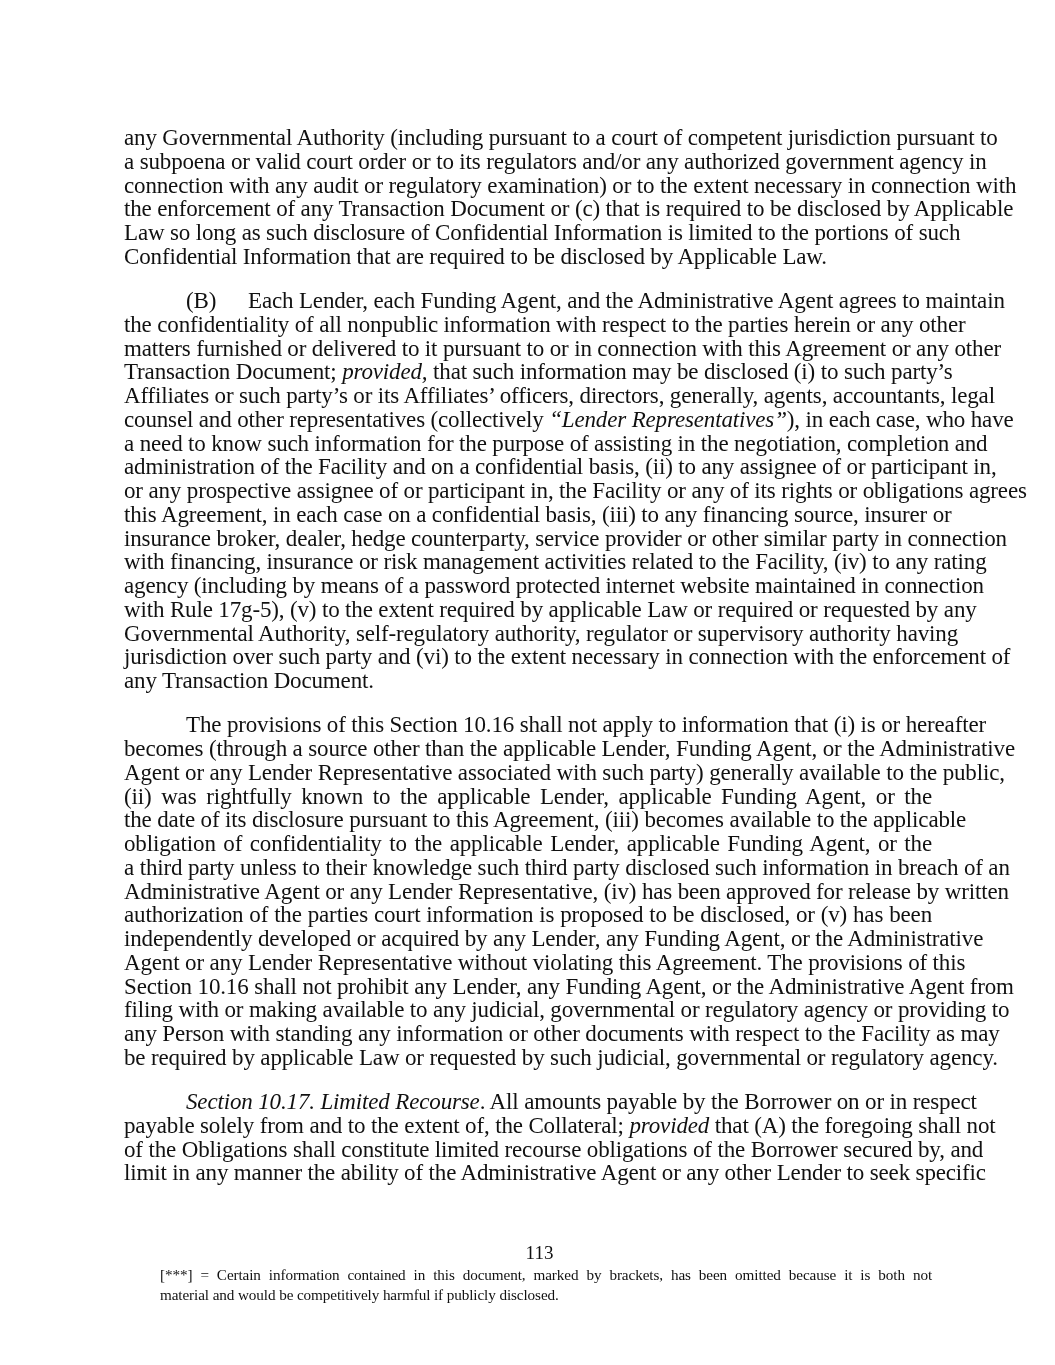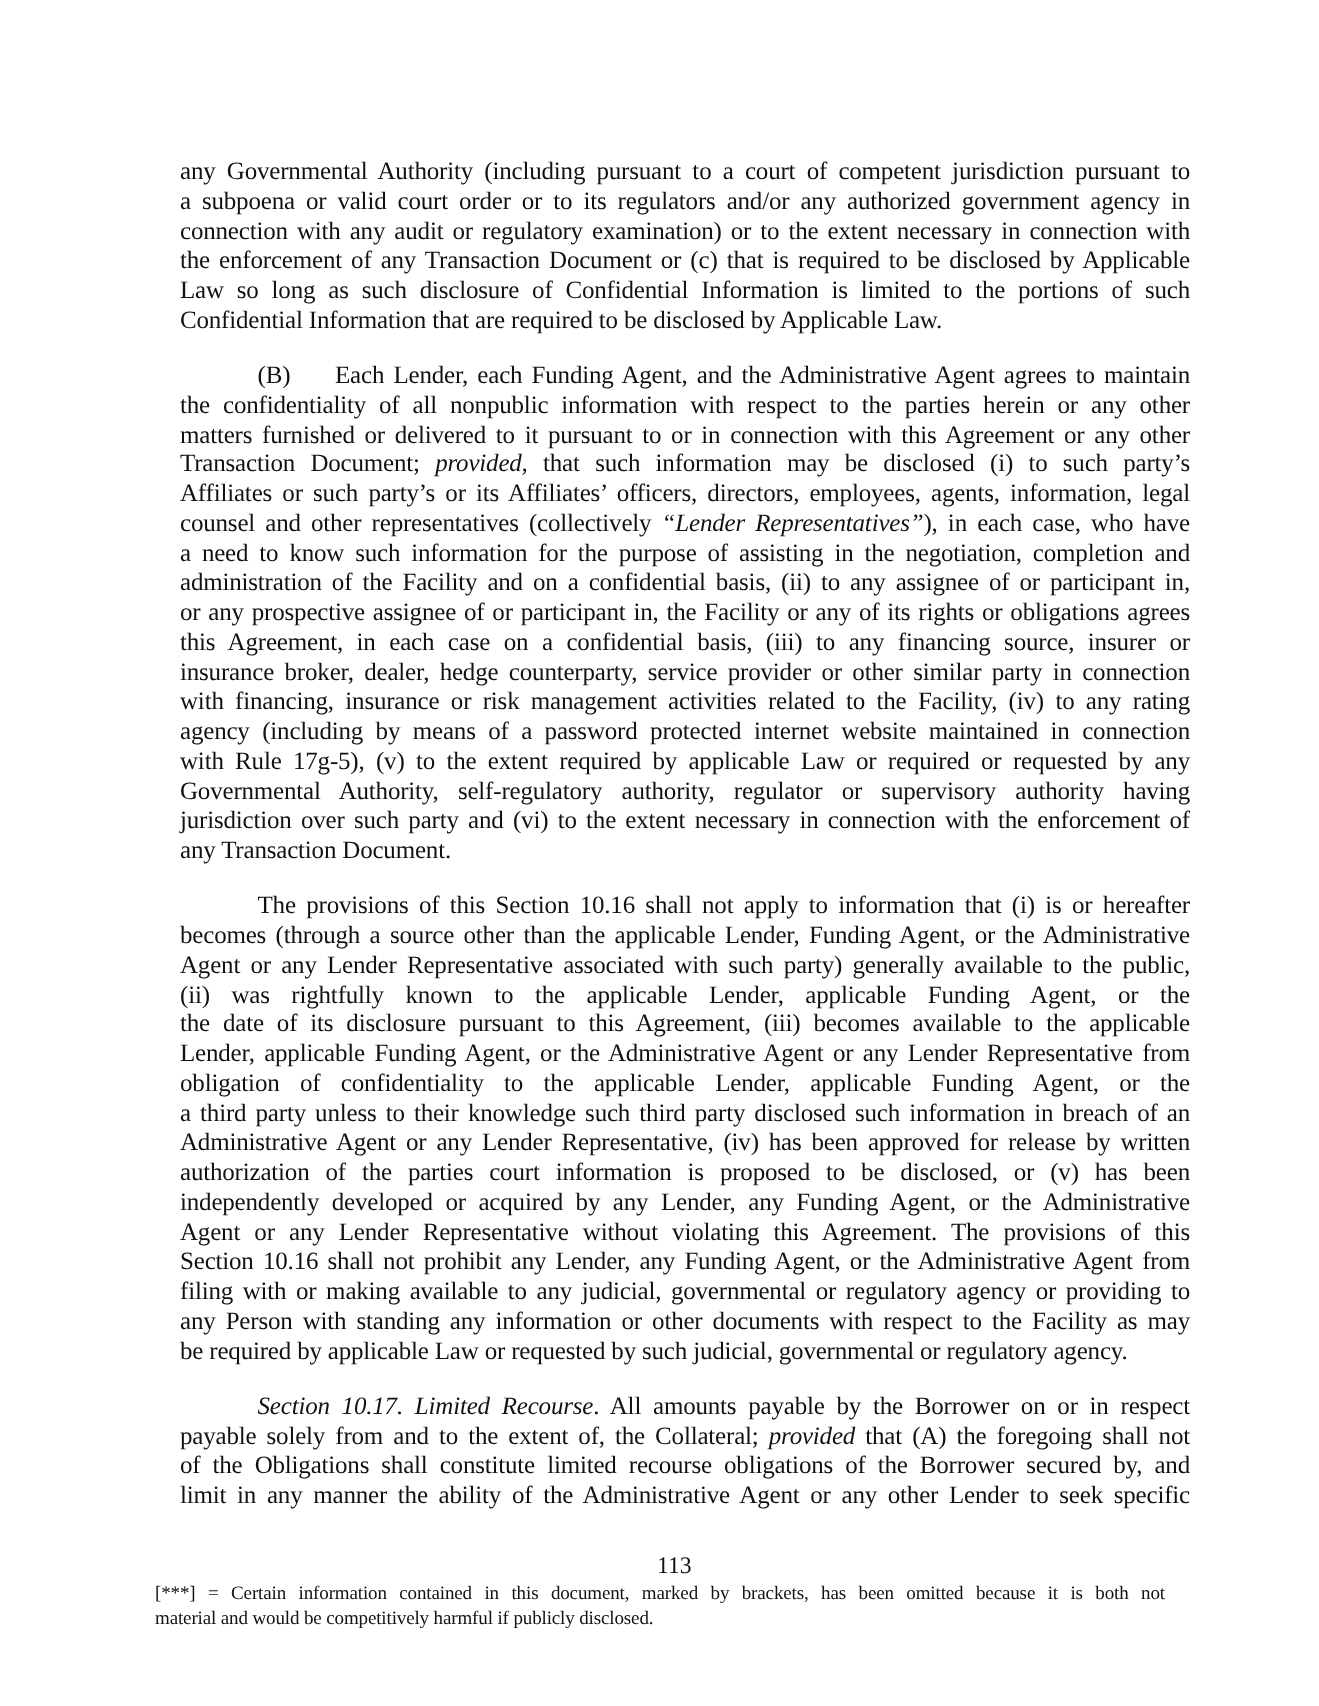--- a/index.html
+++ b/index.html
@@ -1,20 +1,20 @@
 <!DOCTYPE html>
 <html><head>
 <meta charset="utf-8">
 <style>
   html, body { margin: 0; padding: 0; background: #ffffff; }
   body { width: 1055px; height: 1365px; position: relative; overflow: hidden; }
   .page {
     position: absolute; left: 124px; top: 126px; width: 808px;
     font-family: "Liberation Serif", "DejaVu Serif", serif;
-    font-size: 20px; color: #111111; margin-left: 20px;
+    font-size: 23px; color: #111111;
   }
   .para { margin: 0 0 20.5px 0; }
   .line {
     display: block; height: 23.75px; line-height: 23.75px;
     white-space: nowrap; text-align: justify; text-align-last: justify;
     letter-spacing: -0.15px;
   }
   .line.last { text-align-last: left; }
   .indent { padding-left: 62px; }
   .lbl { display: inline-block; }
@@ -23,63 +23,62 @@
     position: absolute; top: 1241px; left: 0; width: 1055px; text-align: center;
     font-family: "Liberation Serif", "DejaVu Serif", serif; font-size: 19px; color: #111;
     line-height: 24px;
     padding-left: 12px;
   }
   .footnote {
     position: absolute; left: 124px; top: 1265px; width: 808px;
     font-family: "Liberation Serif", "DejaVu Serif", serif; font-size: 15.2px; color: #111;
     line-height: 19.5px;
   }
-  .footnote .line { height: 19.5px; line-height: 19.5px; letter-spacing: -0.1px; }
+  .footnote .line { height: 19.5px; line-height: 19.5px; letter-spacing: -0.1px; margin-left: 36px; }
 </style>
 </head>
 <body>
 
 <div class="page">
 
   <div class="para">
     <span class="line">any Governmental Authority (including pursuant to a court of competent jurisdiction pursuant to</span>
     <span class="line">a subpoena or valid court order or to its regulators and/or any authorized government agency in</span>
     <span class="line">connection with any audit or regulatory examination) or to the extent necessary in connection with</span>
     <span class="line">the enforcement of any Transaction Document or (c) that is required to be disclosed by Applicable</span>
     <span class="line">Law so long as such disclosure of Confidential Information is limited to the portions of such</span>
     <span class="line last">Confidential Information that are required to be disclosed by Applicable Law.</span>
   </div>
 
   <div class="para">
     <span class="line indent"><span class="lbl" style="width:62px">(B)</span><span>Each Lender, each Funding Agent, and the Administrative Agent agrees to maintain</span></span>
     <span class="line">the confidentiality of all nonpublic information with respect to the parties herein or any other</span>
     <span class="line">matters furnished or delivered to it pursuant to or in connection with this Agreement or any other</span>
     <span class="line"><span>Transaction Document; </span><i>provided,</i><span> that such information may be disclosed (i) to such party’s</span></span>
-    <span class="line">Affiliates or such party’s or its Affiliates’ officers, directors, employees, agents, information, legal</span>
+    <span class="line">Affiliates or such party’s or its Affiliates’ officers, directors, generally, agents, accountants, legal</span>
     <span class="line"><span>counsel and other representatives (collectively </span><i>“Lender Representatives”</i><span>), in each case, who have</span></span>
     <span class="line">a need to know such information for the purpose of assisting in the negotiation, completion and</span>
     <span class="line">administration of the Facility and on a confidential basis, (ii) to any assignee of or participant in,</span>
     <span class="line">or any prospective assignee of or participant in, the Facility or any of its rights or obligations agrees</span>
     <span class="line">this Agreement, in each case on a confidential basis, (iii) to any financing source, insurer or</span>
     <span class="line">insurance broker, dealer, hedge counterparty, service provider or other similar party in connection</span>
     <span class="line">with financing, insurance or risk management activities related to the Facility, (iv) to any rating</span>
     <span class="line">agency (including by means of a password protected internet website maintained in connection</span>
     <span class="line">with Rule 17g-5), (v) to the extent required by applicable Law or required or requested by any</span>
     <span class="line">Governmental Authority, self-regulatory authority, regulator or supervisory authority having</span>
     <span class="line">jurisdiction over such party and (vi) to the extent necessary in connection with the enforcement of</span>
     <span class="line last">any Transaction Document.</span>
   </div>
 
   <div class="para">
     <span class="line indent">The provisions of this Section 10.16 shall not apply to information that (i) is or hereafter</span>
     <span class="line">becomes (through a source other than the applicable Lender, Funding Agent, or the Administrative</span>
     <span class="line">Agent or any Lender Representative associated with such party) generally available to the public,</span>
     <span class="line">(ii) was rightfully known to the applicable Lender, applicable Funding Agent, or the</span>
     <span class="line">the date of its disclosure pursuant to this Agreement, (iii) becomes available to the applicable</span>
-    <span class="line">Lender, applicable Funding Agent, or the Administrative Agent or any Lender Representative from</span>
     <span class="line">obligation of confidentiality to the applicable Lender, applicable Funding Agent, or the</span>
     <span class="line">a third party unless to their knowledge such third party disclosed such information in breach of an</span>
     <span class="line">Administrative Agent or any Lender Representative, (iv) has been approved for release by written</span>
     <span class="line">authorization of the parties court information is proposed to be disclosed, or (v) has been</span>
     <span class="line">independently developed or acquired by any Lender, any Funding Agent, or the Administrative</span>
     <span class="line">Agent or any Lender Representative without violating this Agreement.  The provisions of this</span>
     <span class="line">Section 10.16 shall not prohibit any Lender, any Funding Agent, or the Administrative Agent from</span>
     <span class="line">filing with or making available to any judicial, governmental or regulatory agency or providing to</span>
     <span class="line">any Person with standing any information or other documents with respect to the Facility as may</span>
     <span class="line last">be required by applicable Law or requested by such judicial, governmental or regulatory agency.</span>

